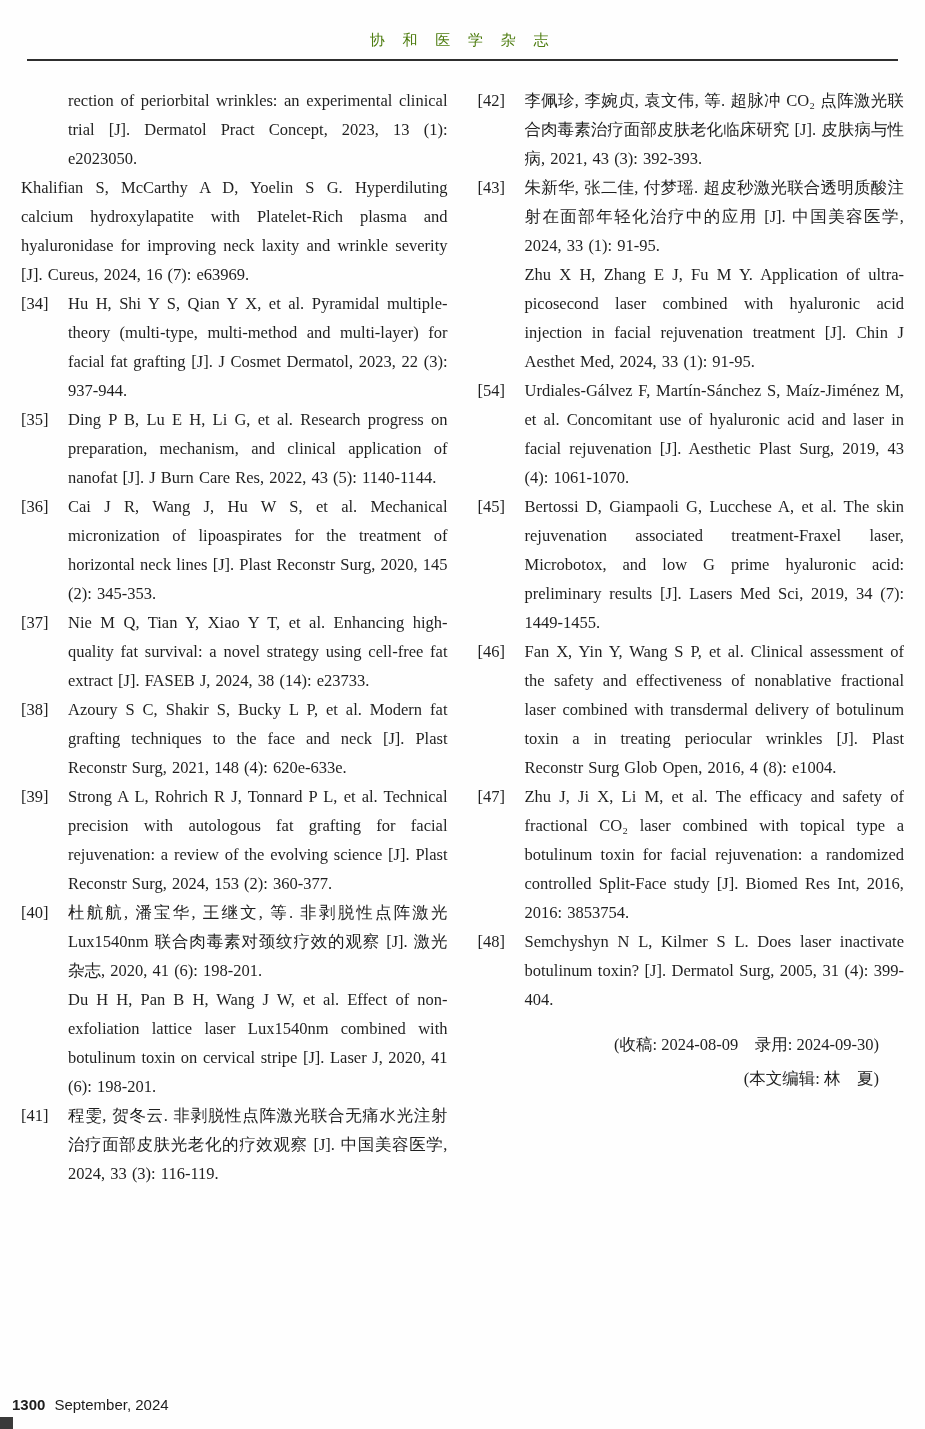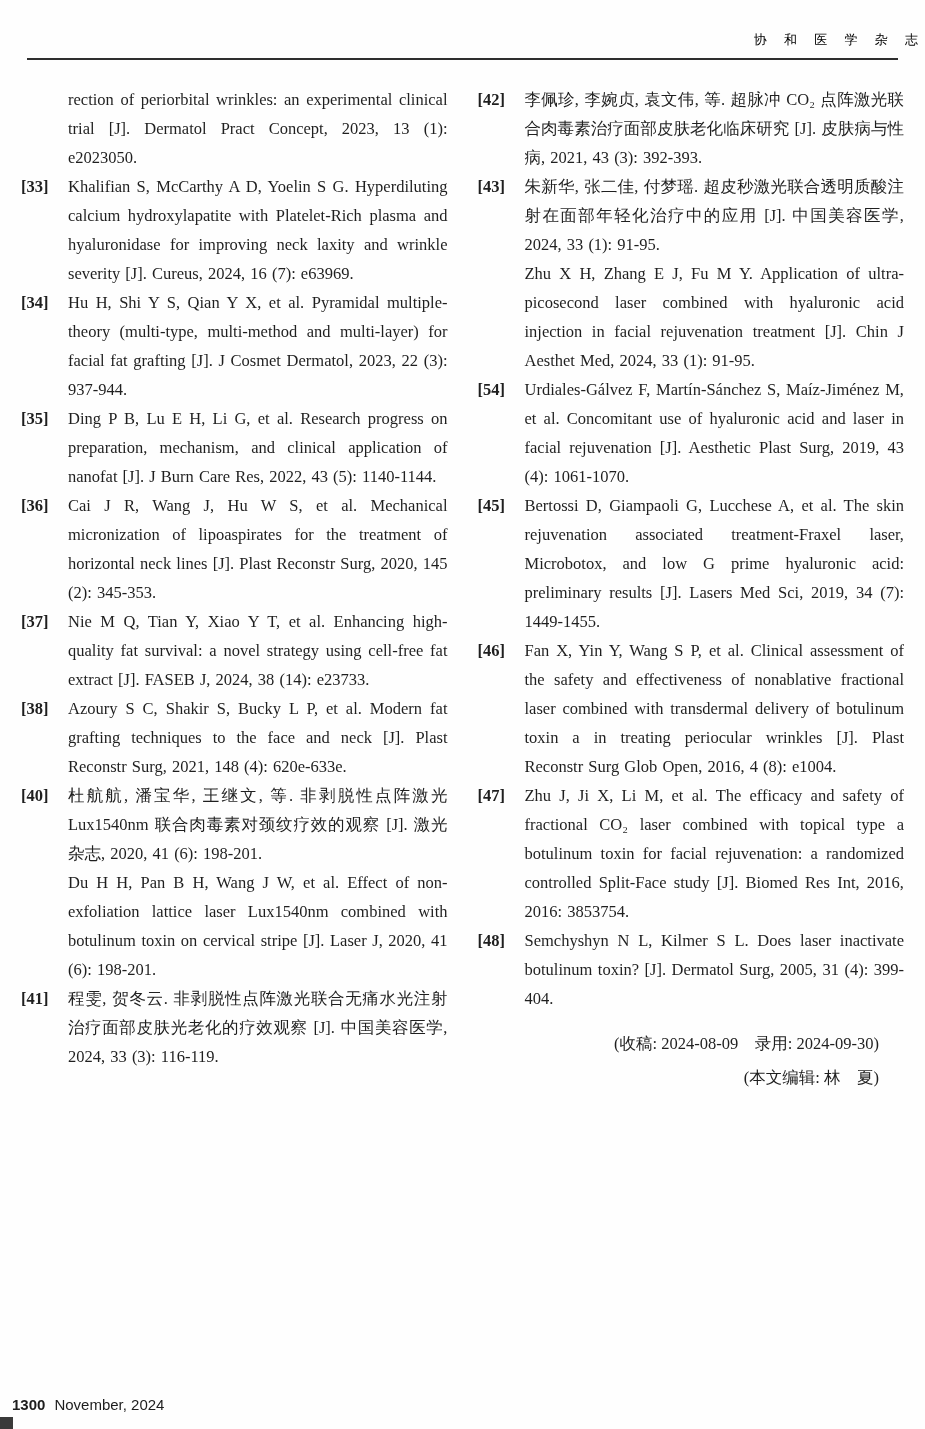--- a/index.html
+++ b/index.html
@@ -8,45 +8,44 @@
     width:925px; height:1429px;
     margin:0 auto;
     background:#fefefe;
     color:#1f1f1f;
     font-family:"Liberation Serif","DejaVu Serif",serif;
     overflow:hidden;
     box-sizing:border-box;
   }
   .journal-header {
     padding-top:31px;
-    text-align:right;
-    font-size:13px;
+    text-align:center;
+    font-size:15px;
     letter-spacing:7px;
-    color:#000000;
+    color:#4d7c0f;
   }
   .header-rule {
     border:none;
     border-top:2px solid #2e2e2e;
     margin:9px 27px 0 27px;
   }
   .columns {
     display:flex;
     gap:30px;
     padding:25px 21px 0 21px;
     align-items:flex-start;
   }
   .col { flex:1; min-width:0; }
   .ref-entry { display:flex; }
   .ref-num {
     flex:0 0 47px;
     width:47px;
     font-size:16.5px;
     line-height:29px;
     white-space:nowrap;
-    font-weight:bold;
   }
   .ref-body { flex:1; min-width:0; }
   .ref-text {
     margin:0;
     font-size:16.5px;
     line-height:29px;
     text-align:justify;
     text-align-last:left;
     word-spacing:1px;
   }
@@ -85,21 +84,20 @@
 
   <div class="columns">
     <div class="col" id="left-col">
         <div class="ref-entry">
           <span class="ref-num"></span>
           <div class="ref-body">
             <p class="ref-text">rection of periorbital wrinkles: an experimental clinical trial [J]. Dermatol Pract Concept, 2023, 13 (1): e2023050.</p>
           </div>
         </div>
         <div class="ref-entry">
-          <span class="ref-num">[33]</span>
           <div class="ref-body">
             <p class="ref-text">Khalifian S, McCarthy A D, Yoelin S G. Hyperdiluting calcium hydroxylapatite with Platelet-Rich plasma and hyaluronidase for improving neck laxity and wrinkle severity [J]. Cureus, 2024, 16 (7): e63969.</p>
           </div>
         </div>
         <div class="ref-entry">
           <span class="ref-num">[34]</span>
           <div class="ref-body">
             <p class="ref-text">Hu H, Shi Y S, Qian Y X, et al. Pyramidal multiple-theory (multi-type, multi-method and multi-layer) for facial fat grafting [J]. J Cosmet Dermatol, 2023, 22 (3): 937-944.</p>
           </div>
         </div>
@@ -118,20 +116,26 @@
         <div class="ref-entry">
           <span class="ref-num">[37]</span>
           <div class="ref-body">
             <p class="ref-text">Nie M Q, Tian Y, Xiao Y T, et al. Enhancing high-quality fat survival: a novel strategy using cell-free fat extract [J]. FASEB J, 2024, 38 (14): e23733.</p>
           </div>
         </div>
         <div class="ref-entry">
           <span class="ref-num">[38]</span>
           <div class="ref-body">
             <p class="ref-text">Azoury S C, Shakir S, Bucky L P, et al. Modern fat grafting techniques to the face and neck [J]. Plast Reconstr Surg, 2021, 148 (4): 620e-633e.</p>
+          </div>
+        </div>
+        <div class="ref-entry">
+          <span class="ref-num">[39]</span>
+          <div class="ref-body">
+            <p class="ref-text">Strong A L, Rohrich R J, Tonnard P L, et al. Technical precision with autologous fat grafting for facial rejuvenation: a review of the evolving science [J]. Plast Reconstr Surg, 2024, 153 (2): 360-377.</p>
           </div>
         </div>
         <div class="ref-entry">
           <span class="ref-num">[40]</span>
           <div class="ref-body">
             <p class="ref-text">杜航航, 潘宝华, 王继文, 等. 非剥脱性点阵激光 Lux1540nm 联合肉毒素对颈纹疗效的观察 [J]. 激光杂志, 2020, 41 (6): 198-201.</p>
             <p class="ref-text">Du H H, Pan B H, Wang J W, et al. Effect of non-exfoliation lattice laser Lux1540nm combined with botulinum toxin on cervical stripe [J]. Laser J, 2020, 41 (6): 198-201.</p>
           </div>
         </div>
         <div class="ref-entry">
@@ -189,18 +193,18 @@
           </div>
         </div>
         <div class="end-matter">
           <p class="end-line">(收稿: 2024-08-09　录用: 2024-09-30)</p>
           <p class="end-line">(本文编辑: 林　夏)</p>
         </div>
       </div>
   </div>
 
   <div class="page-footer">
-    <span class="footer-page-num">1300</span><span>November, 2024</span>
+    <span class="footer-page-num">1300</span><span>September, 2024</span>
   </div>
 
   <div class="corner-mark"></div>
 
 </div>
 
 </body></html>

